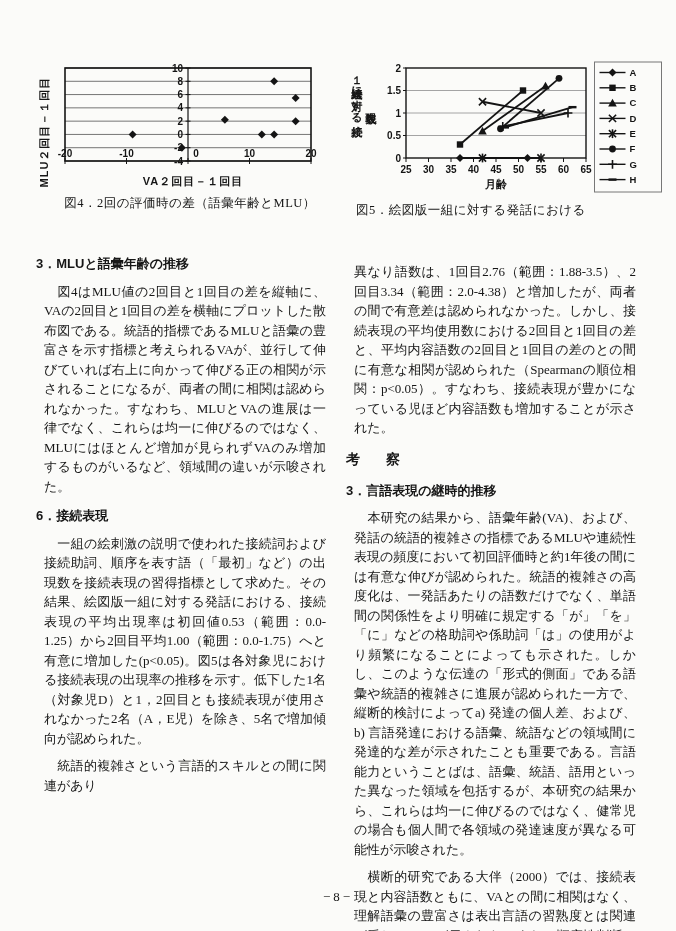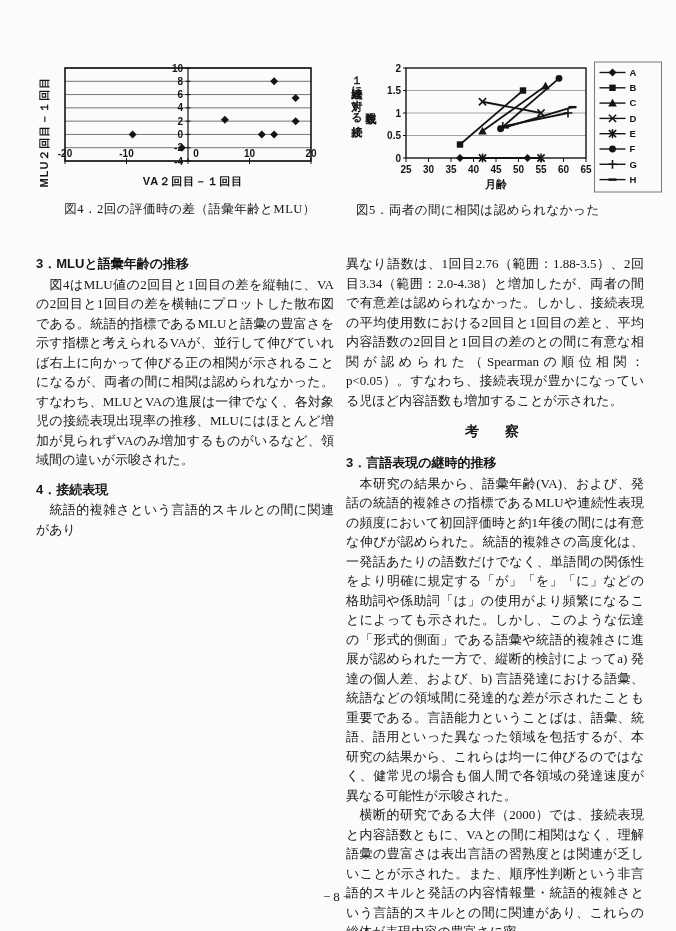--- a/index.html
+++ b/index.html
@@ -16,33 +16,33 @@
   .fig5 svg{margin-left:34px;}
   .vlab-rot{position:absolute;left:-41px;top:66px;width:104px;text-align:center;
             transform:rotate(-90deg);font:bold 11px "Liberation Sans",sans-serif;
             white-space:nowrap;letter-spacing:1px;}
   .vlab-cjk{position:absolute;left:4px;top:12px;height:140px;writing-mode:vertical-lr;
             font:bold 11px "Liberation Sans",sans-serif;line-height:14px;}
   .vlab-cjk span{display:block;}
   .vlab-cjk span:nth-child(2){padding-top:36px;}
   .xlab4{text-align:center;padding-left:18px;
          font:bold 11px "Liberation Sans",sans-serif;letter-spacing:1px;}
-  .caption{font-size:12.5px;margin-top:12px;letter-spacing:0.5px;}
+  .caption{font-size:12.5px;margin-top:6px;letter-spacing:0.5px;}
   .fig4 .caption{text-align:center;padding-left:12px;}
   .fig5 .caption{text-align:left;padding-left:10px;margin-top:6px;}
 
   
   .col{position:absolute;top:254px;width:298px;font-size:13px;line-height:19.5px;
        text-align:justify;}
   .col-left{left:36px;}
   .col-right{left:346px;}
-  .col p{margin:0;}
+  .col p{margin:8px;}
   h3.sec{font:bold 13px "Liberation Sans",sans-serif;margin:10px 0 1px 0;line-height:19.5px;}
   h3.sec.first{margin-top:0;}
-  .disc-title{text-align:center;font:bold 14px "Liberation Sans",sans-serif;
+  .disc-title{text-align:left;font:bold 14px "Liberation Sans",sans-serif;
               letter-spacing:6px;margin:13px 0 12px 0;}
 
   .pageno{position:absolute;left:0;right:0;bottom:26px;text-align:center;
           font-size:13px;letter-spacing:3px;}
 
   
   .tick{font:600 10px "Liberation Sans",sans-serif;fill:#141414;}
   .leg{font:600 9.5px "Liberation Sans",sans-serif;fill:#141414;}
   .axname{font:bold 11px "Liberation Sans",sans-serif;fill:#141414;}
 </style>
@@ -188,27 +188,28 @@
         <line x1="219.5" y1="93" x2="245.5" y2="93" stroke="#141414" stroke-width="1.4"></line>
         <circle cx="232.5" cy="93" r="3.4" fill="#141414"></circle>
         <text x="249.5" y="96.3" class="leg">F</text>
         <line x1="219.5" y1="108.30000000000001" x2="245.5" y2="108.30000000000001" stroke="#141414" stroke-width="1.4"></line>
         <path d="M232.5 103.9L232.5 112.70000000000002M228.1 108.30000000000001L236.9 108.30000000000001" stroke="#141414" stroke-width="1.6" fill="none"></path>
         <text x="249.5" y="111.60000000000001" class="leg">G</text>
         <line x1="219.5" y1="123.60000000000001" x2="245.5" y2="123.60000000000001" stroke="#141414" stroke-width="1.4"></line>
         <rect x="228.5" y="122.4" width="8" height="2.4" fill="#141414"></rect>
         <text x="249.5" y="126.9" class="leg">H</text>
       </svg>
-    <div class="caption">図5．両者の間に相関は認められなかった</div>
+    <div class="caption">図5．絵図版一組に対する発話における</div>
   </div>
 
   <div class="col col-left">
     <h3 class="sec first">3．MLUと語彙年齢の推移</h3>
-    <p>　図4はMLU値の2回目と1回目の差を縦軸に、VAの2回目と1回目の差を横軸にプロットした散布図である。統語的指標であるMLUと語彙の豊富さを示す指標と考えられるVAが、並行して伸びていれば右上に向かって伸びる正の相関が示されることになるが、両者の間に相関は認められなかった。すなわち、MLUとVAの進展は一律でなく、各対象児の接続表現出現率の推移、MLUにはほとんど増加が見られずVAのみ増加するものがいるなど、領域間の違いが示唆された。</p>
-    <h3 class="sec">4．接続表現</h3>
+    <p>　図4はMLU値の2回目と1回目の差を縦軸に、VAの2回目と1回目の差を横軸にプロットした散布図である。統語的指標であるMLUと語彙の豊富さを示す指標と考えられるVAが、並行して伸びていれば右上に向かって伸びる正の相関が示されることになるが、両者の間に相関は認められなかった。すなわち、MLUとVAの進展は一律でなく、これらは均一に伸びるのではなく、MLUにはほとんど増加が見られずVAのみ増加するものがいるなど、領域間の違いが示唆された。</p>
+    <h3 class="sec">6．接続表現</h3>
+    <p>　一組の絵刺激の説明で使われた接続詞および接続助詞、順序を表す語（「最初」など）の出現数を接続表現の習得指標として求めた。その結果、絵図版一組に対する発話における、接続表現の平均出現率は初回値0.53（範囲：0.0-1.25）から2回目平均1.00（範囲：0.0-1.75）へと有意に増加した(p&lt;0.05)。図5は各対象児における接続表現の出現率の推移を示す。低下した1名（対象児D）と1，2回目とも接続表現が使用されなかった2名（A，E児）を除き、5名で増加傾向が認められた。</p>
     <p>　統語的複雑さという言語的スキルとの間に関連があり</p>
   </div>
 
   <div class="col col-right">
     <p>異なり語数は、1回目2.76（範囲：1.88-3.5）、2回目3.34（範囲：2.0-4.38）と増加したが、両者の間で有意差は認められなかった。しかし、接続表現の平均使用数における2回目と1回目の差と、平均内容語数の2回目と1回目の差のとの間に有意な相関が認められた（Spearmanの順位相関：p&lt;0.05）。すなわち、接続表現が豊かになっている児ほど内容語数も増加することが示された。</p>
     <div class="disc-title">考　察</div>
     <h3 class="sec">3．言語表現の継時的推移</h3>
     <p>　本研究の結果から、語彙年齢(VA)、および、発話の統語的複雑さの指標であるMLUや連続性表現の頻度において初回評価時と約1年後の間には有意な伸びが認められた。統語的複雑さの高度化は、一発話あたりの語数だけでなく、単語間の関係性をより明確に規定する「が」「を」「に」などの格助詞や係助詞「は」の使用がより頻繁になることによっても示された。しかし、このような伝達の「形式的側面」である語彙や統語的複雑さに進展が認められた一方で、縦断的検討によってa) 発達の個人差、および、b) 言語発達における語彙、統語などの領域間に発達的な差が示されたことも重要である。言語能力ということばは、語彙、統語、語用といった異なった領域を包括するが、本研究の結果から、これらは均一に伸びるのではなく、健常児の場合も個人間で各領域の発達速度が異なる可能性が示唆された。</p>
     <p>　横断的研究である大伴（2000）では、接続表現と内容語数ともに、VAとの間に相関はなく、理解語彙の豊富さは表出言語の習熟度とは関連が乏しいことが示された。また、順序性判断という非言語的スキルと発話の内容情報量・統語的複雑さという言語的スキルとの間に関連があり、これらの総体が表現内容の豊富さに密</p>
   </div>

